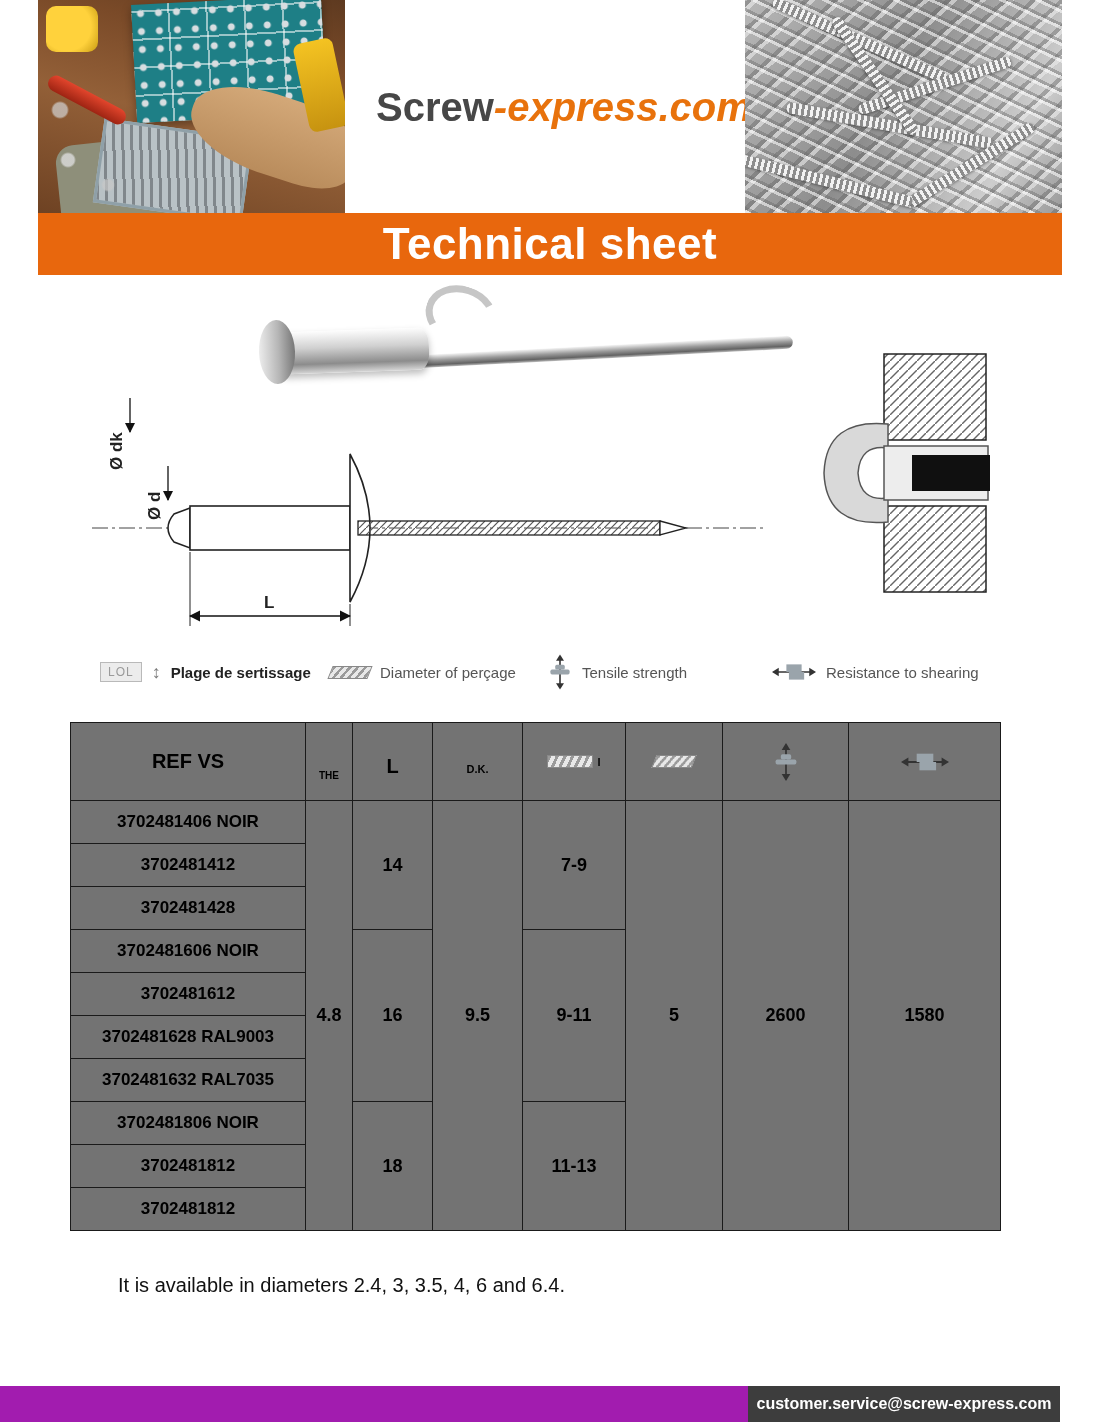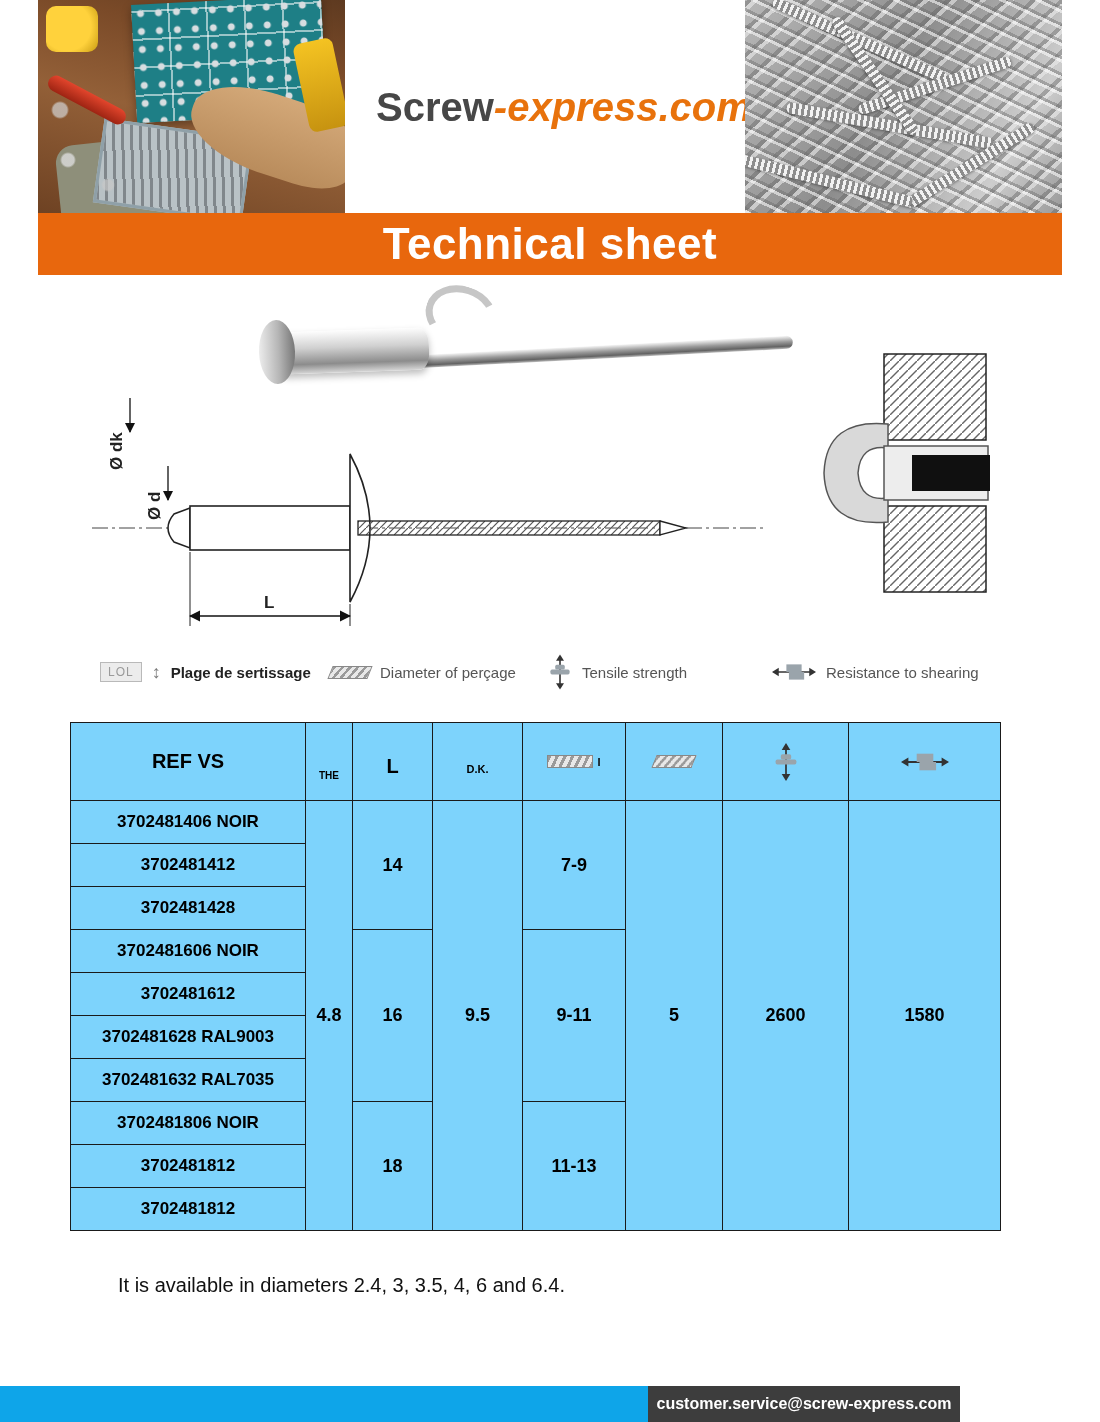--- a/index.html
+++ b/index.html
@@ -76,35 +76,35 @@
   .li1 { left:100px; } .li2 { left:330px; } .li3 { left:548px; } .li4 { left:772px; }
   .lolbox { display:inline-block; padding:2px 7px; border:1px solid #b9b9b9; background:#ececec; color:#9a9a9a;
      font-size:12px; letter-spacing:1px; }
   .updown { color:#7a7a7a; font-size:18px; }
   .hatchchip { display:inline-block; width:40px; height:13px; border:1px solid #888; transform:skewX(-22deg);
      background:repeating-linear-gradient(115deg,#9a9a9a 0 3px,#e8e8e8 3px 7px); }
 
   
   table.spec { position:absolute; left:70px; top:722px; width:930px; border-collapse:collapse; table-layout:fixed; }
   table.spec th, table.spec td { border:1.5px solid #1a1a1a; text-align:center; vertical-align:middle;
-     font-family:"Liberation Sans",sans-serif; color:#000; background:#7dd3fc; overflow:hidden; }
+     font-family:"Liberation Sans",sans-serif; color:#000; background:#737373; overflow:hidden; }
   table.spec thead tr { height:78px; }
   table.spec tbody tr { height:43px;margin-left:34px; }
   th.h-ref { font-size:20px; font-weight:bold; }
   th.h-the { font-size:10px; font-weight:bold; color:#333; vertical-align:top; padding-top:28px; }
   th.h-l   { font-size:20px; font-weight:bold; vertical-align:top; padding-top:10px; }
   th.h-dk  { font-size:11px; font-weight:bold; vertical-align:top; padding-top:14px; }
   th .icwrap { display:flex; align-items:center; justify-content:center; gap:4px; }
   th .ilab { font-size:11px; font-weight:bold; }
   td.ref { font-size:17px; font-weight:bold; padding:0 4px; }
   td.val { font-size:18px; font-weight:bold; }
 
   
   .note { position:absolute; left:118px; top:1254px; font-size:20px; color:#111;margin-top:20px; }
-  .bottombar { position:absolute; left:0; top:1386px; width:960px; height:36px; background:#0ea5e9; }
+  .bottombar { position:absolute; left:0; top:1386px; width:1060px; height:36px; background:#a21caf; }
   .bottombar .dark { position:absolute; right:0; top:0; width:312px; height:36px; background:#3d3d3d;
      display:flex; align-items:center; justify-content:center; }
   .bottombar .dark span { color:#fff; font-weight:bold; font-size:16px; }
 </style>
 </head>
 <body>
 
 <div class="page">
 
   <div class="photo left">

